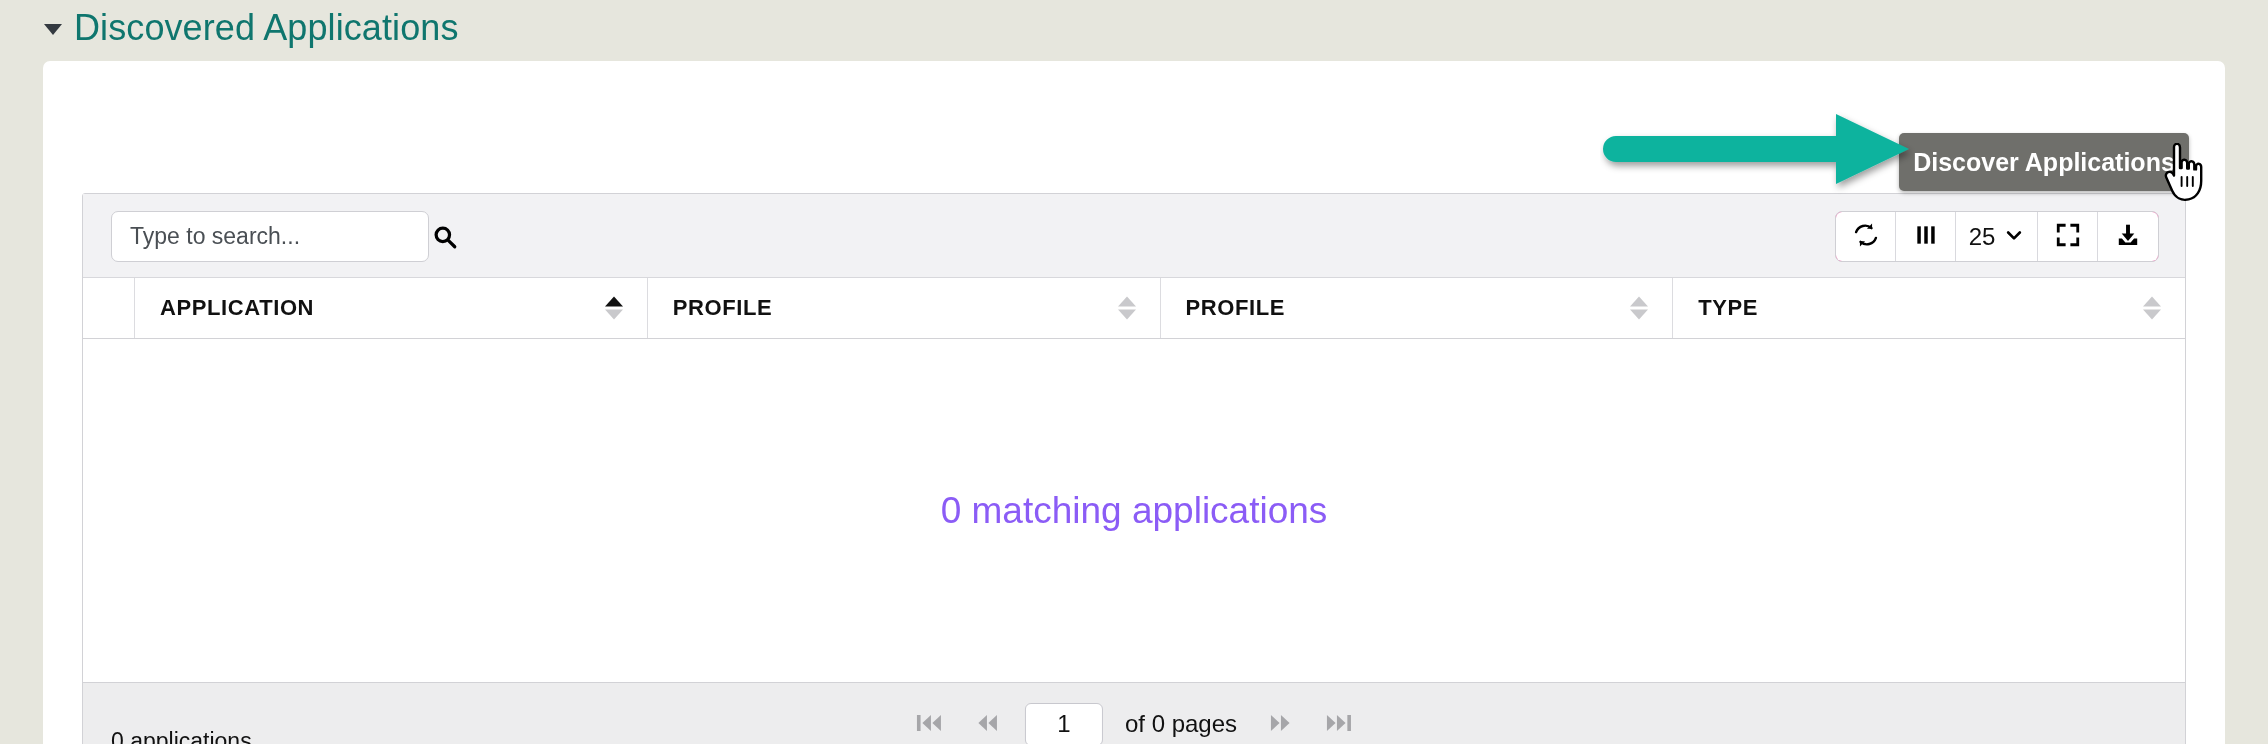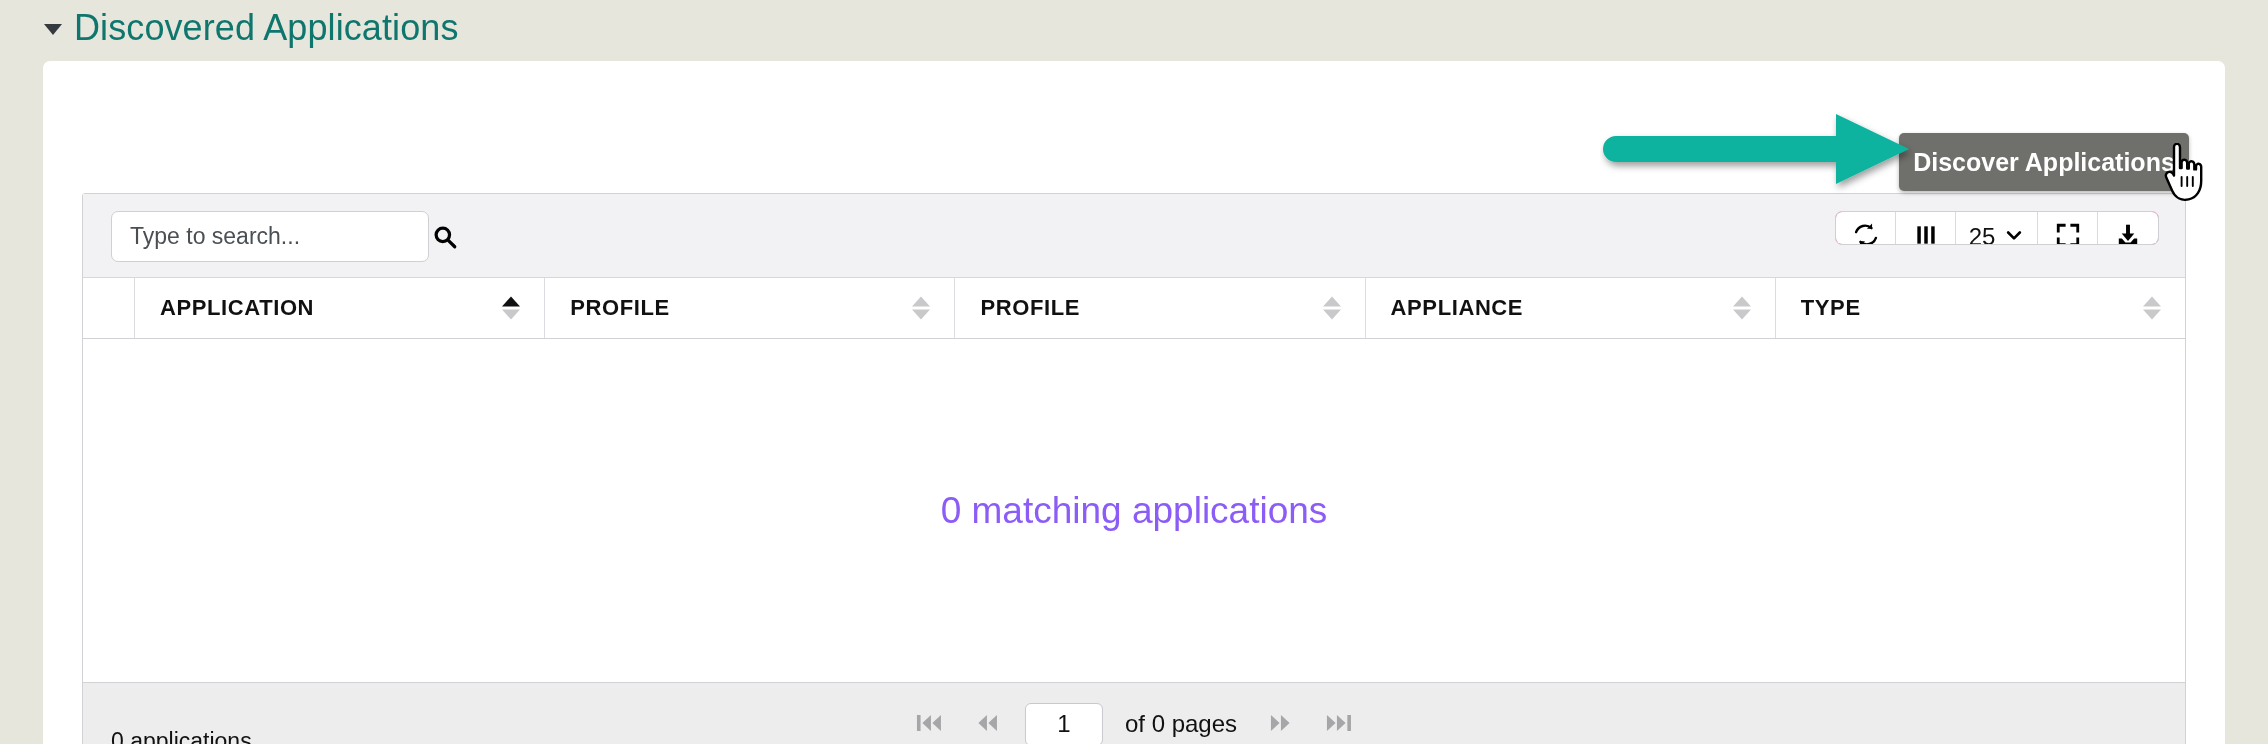--- a/index.html
+++ b/index.html
@@ -75,21 +75,21 @@
     color: #0369a1;
     padding: 0 6px 0 18px;
   }
   #search-input::placeholder { color: #4a4f54; opacity: 1; }
   #search-icon { width: 46px; display:flex; align-items:center; justify-content:center; }
 
   
   #toolbar-buttons {
     position: absolute;
     right: 26px; top: 17px;
-    height: 34px;
+    height: 51px;
     display: flex;
     border: 1px solid #cfcfd4;
     border-radius: 7px;
     overflow: hidden;
     background: #ec4899;
   }
   .tb-btn {
     height: 49px;
     min-width: 60px;
     background: #fff;
@@ -312,27 +312,20 @@
       </div>
 
       <div class="th data-col">
         <span>PROFILE</span>
         <span class="sort-ind">
           <span class="caret-up"></span>
             <span class="caret-dn"></span>
         </span>
       </div>
 
-      <div class="th data-col">
-        <span>APPLIANCE</span>
-        <span class="sort-ind">
-          <span class="caret-up"></span>
-            <span class="caret-dn"></span>
-        </span>
-      </div>
 
       <div class="th data-col">
         <span>TYPE</span>
         <span class="sort-ind">
           <span class="caret-up"></span>
             <span class="caret-dn"></span>
         </span>
       </div>
     </div>
 

